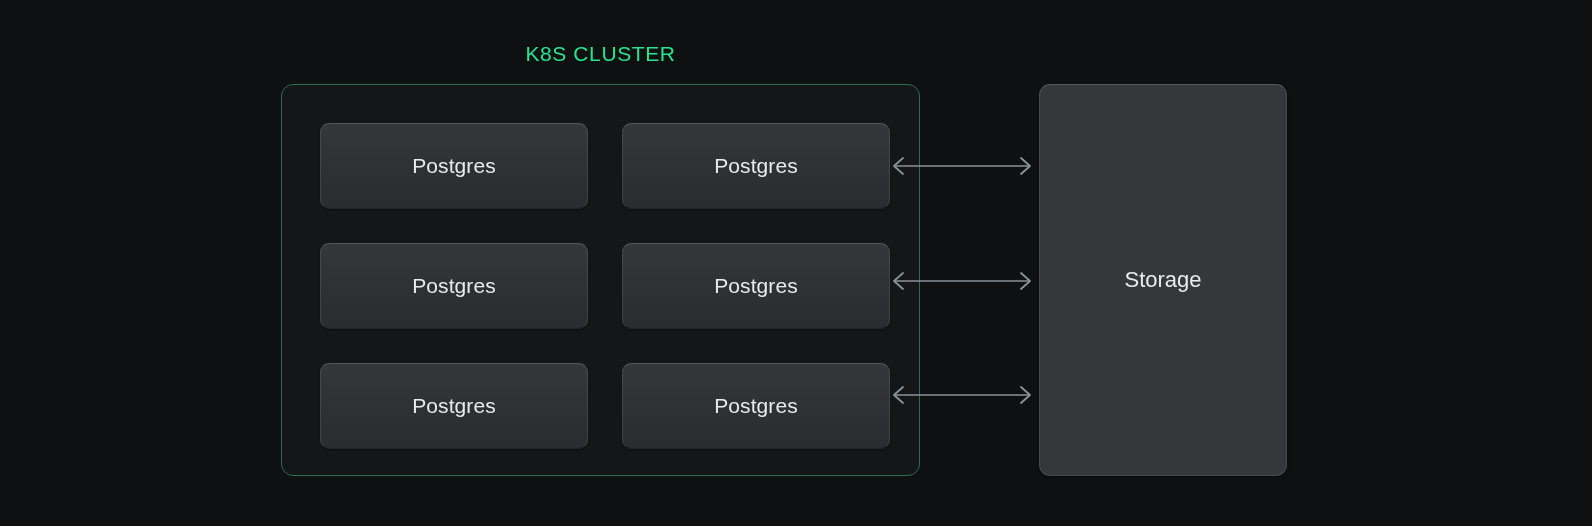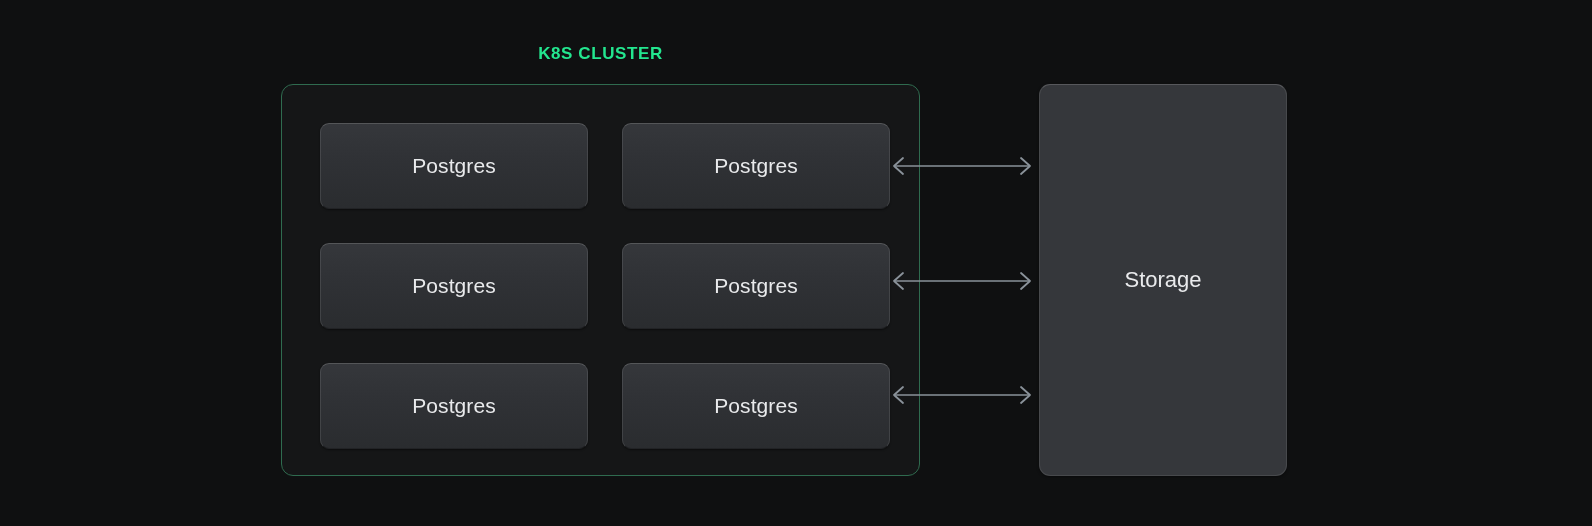--- a/index.html
+++ b/index.html
@@ -22,22 +22,22 @@
   }
 
   
   .cluster-title {
     position: absolute;
     left: 281px;
     top: 40px;
     width: 639px;
     text-align: center;
     color: #23e68f;
-    font-size: 17px;
-    font-weight: bold;
+    font-size: 21px;
+    font-weight: normal;
     letter-spacing: 0.6px;
     line-height: 28px;
     white-space: nowrap;
   }
 
   
   .cluster-box {
     position: absolute;
     left: 281px;
     top: 84px;

